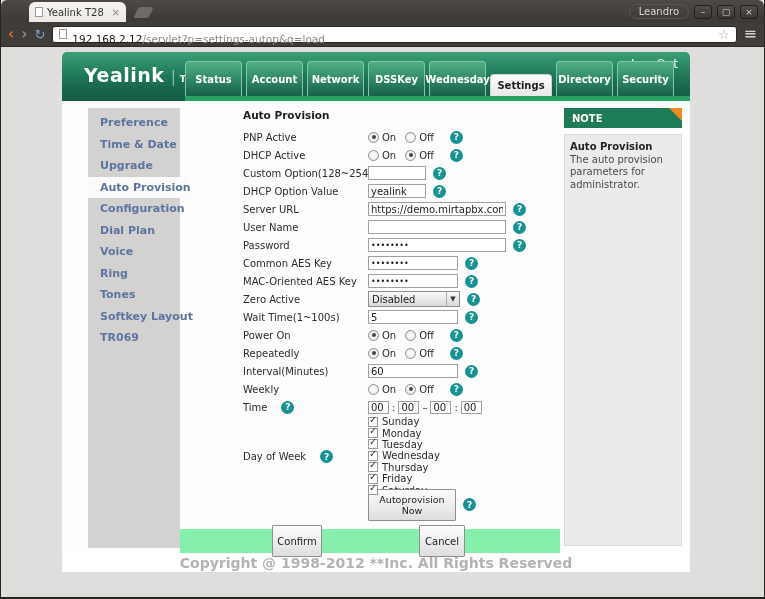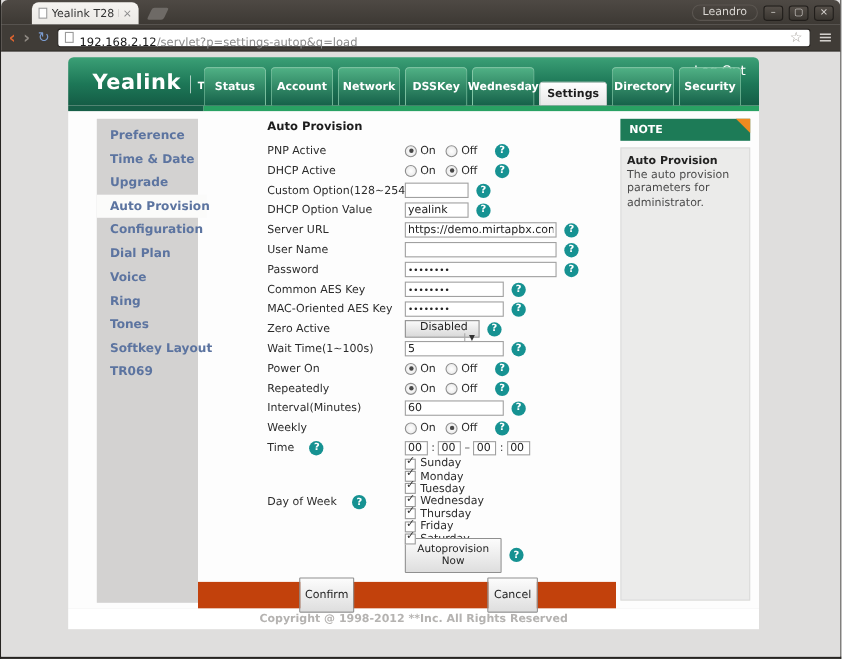--- a/index.html
+++ b/index.html
@@ -78,53 +78,53 @@
   .pwd { font-size:8px; letter-spacing:0; }
   .radio { width:11px; height:11px; border-radius:50%; border:1px solid #8e8e8e;
            background:radial-gradient(#ffffff,#e4e4e4); position:relative; margin-right:3px; flex:none; }
   .radio.sel::after { content:""; position:absolute; left:2.5px; top:2.5px; right:2.5px; bottom:2.5px;
                       border-radius:50%; background:#474747; }
   .rlabel { margin-right:9px; font-size:10px; }
   .help { width:13px; height:13px; border-radius:50%; background:#169292; color:#fff; font-size:9px;
           font-weight:bold; display:flex; align-items:center; justify-content:center; margin-left:7px;
           flex:none; }
   .flabel .help { margin-left:14px; }
-  .select { width:68px; height:16px; border:1px solid #8e8e8e; background:linear-gradient(#fafafa,#d9d9d9);
-            display:flex; align-items:center; font-size:10px; padding-left:3px; color:#222;flex-direction:column; }
+  .select { width:92px; height:16px; border:1px solid #8e8e8e; background:linear-gradient(#fafafa,#d9d9d9);
+            display:flex; align-items:center; font-size:10px; padding-left:3px; color:#222; }
   .select .arrow { margin-left:auto; border-left:1px solid #aaa; width:13px; height:100%; display:flex;
                    align-items:center; justify-content:center; font-size:7px; color:#333; }
   .t-in { width:21px; height:13px; }
   .tsep { margin:0 3px; font-size:10px; color:#444; }
   .days { display:flex; padding-left:63px; font-size:10px; color:#2b2b2b; }
   .day-label { align-self:flex-start; margin-top:34px; }
   .day-list { display:flex; flex-direction:column; }
   .day { height:11.4px; display:flex; align-items:center; }
   .cb { width:10px; height:10px; border:1px solid #999; background:#fff; position:relative; margin-right:4px;
         flex:none; }
   .ck { position:absolute; top:-4px; left:0; font-size:10px; color:#333; }
   .btn { border:1px solid #8f8f8f; background:linear-gradient(#fcfcfc,#dedede); font-size:10px; height:32px;
          color:#222; font-family:"DejaVu Sans", sans-serif; border-radius:1px; }
   .autoprov { width:88px; font-size:9.5px; }
-  .btn-band { margin-top:auto; height:24px; background:#c2410c; display:flex; align-items:center;gap:24px; }
+  .btn-band { margin-top:auto; height:24px; background:#86efac; display:flex; align-items:center; }
   .confirm { margin-left:92px; width:50px; }
   .cancel { margin-left:97px; width:46px; }
 
   
   .note-col { width:130px; flex:none; }
   .note { width:118px; margin:7px 0 0 4px; height:438px; display:flex; flex-direction:column; }
   .note-head { height:20px; background:#1d7b57; color:#fff; font-size:10px; font-weight:bold; display:flex;
                align-items:center; padding-left:8px; position:relative; flex:none; }
   .note-corner { position:absolute; top:0; right:0; width:0; height:0; border-top:13px solid #ef8a1f;
                  border-left:13px solid transparent; }
   .note-body { flex:1; margin-top:6px; background:#ebebea; border:1px solid #dcdcdb; padding:6px 5px;
                font-size:10px; color:#4a4a4a; line-height:1.25; }
   .note-h { font-weight:bold; color:#222; }
 
   .copyright { height:19px; background:#fff; display:flex; align-items:center; justify-content:center;
-               font-size:10px; font-weight:bold; color:#b5b3b1; }
+               font-size:14px; font-weight:bold; color:#b5b3b1; }
 </style>
 </head>
 <body>
 
 <div class="window">
 
   <div class="titlebar">
     <div class="btab">
       <span class="pageico"></span>
       <span class="btab-title">Yealink T28 Phone</span>

